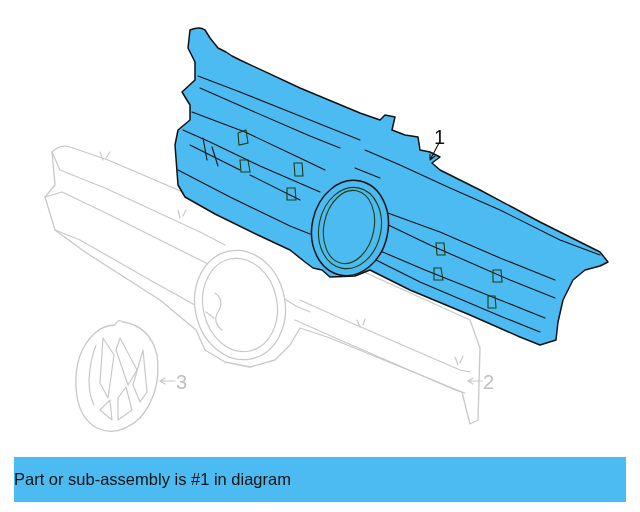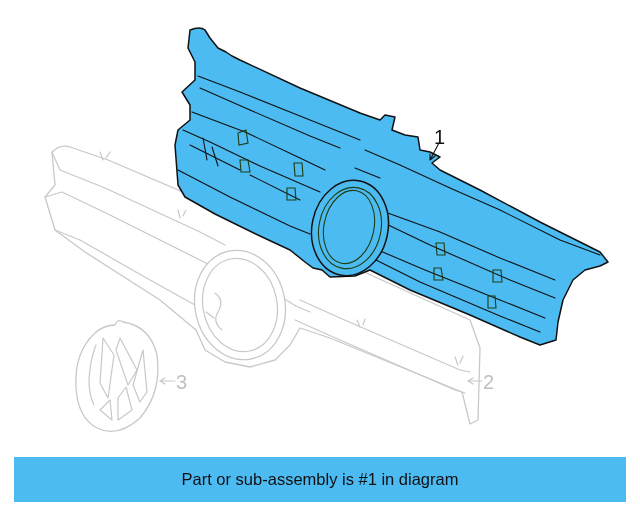--- a/index.html
+++ b/index.html
@@ -7,21 +7,21 @@
   #diagram { position:absolute; left:0; top:0; width:640px; height:512px; }
   .ghost { fill:#ffffff; stroke:#c8c8c8; stroke-width:1.3; stroke-linejoin:round; stroke-linecap:round; }
   .ghost-line { fill:none; stroke:#c8c8c8; stroke-width:1.2; stroke-linecap:round; stroke-linejoin:round; }
   .part { fill:#4bbbf2; stroke:#111111; stroke-width:1.5; stroke-linejoin:round; }
   .part-line { fill:none; stroke:#111; stroke-width:1.1; stroke-linecap:round; stroke-linejoin:round; }
   .part-green { fill:none; stroke:#1f3d12; stroke-width:1.1; }
   .callout-text { font-family:"Liberation Sans", sans-serif; font-size:20px; }
   .callout-main { fill:#111; }
   .callout-ghost { fill:#c0c0c0; }
   #caption { position:absolute; left:14px; top:457px; width:612px; height:45px; background:#4bbbf2;
-             display:flex; flex-direction:column; align-items:center; justify-content:center; }
+             display:flex; flex-direction:column; align-items:flex-start; justify-content:center; }
   #caption span { font-family:"Liberation Sans", sans-serif; font-size:16.5px; line-height:19px; color:#111; }
 </style>
 </head>
 <body>
 
 <svg id="diagram" viewBox="0 0 640 512" xmlns="http://www.w3.org/2000/svg">
 
   <g>
     <path class="ghost" d="M52,152 Q60,144 70,147 L108,160 L260,225 L320,252 L470,320 L480,348 L478,420 L470,424
       L462,392 L330,338 L300,328 L290,345 L275,360 L250,367 L225,362 L205,350 L196,330 L160,300 L85,252 L55,230

